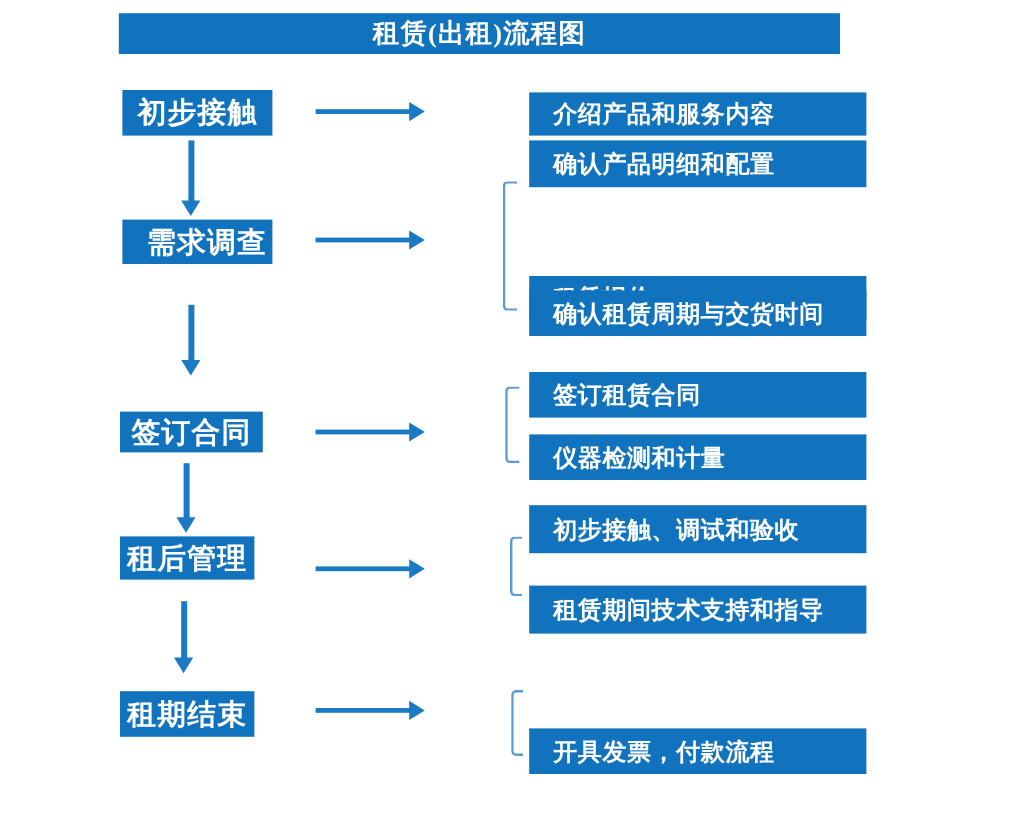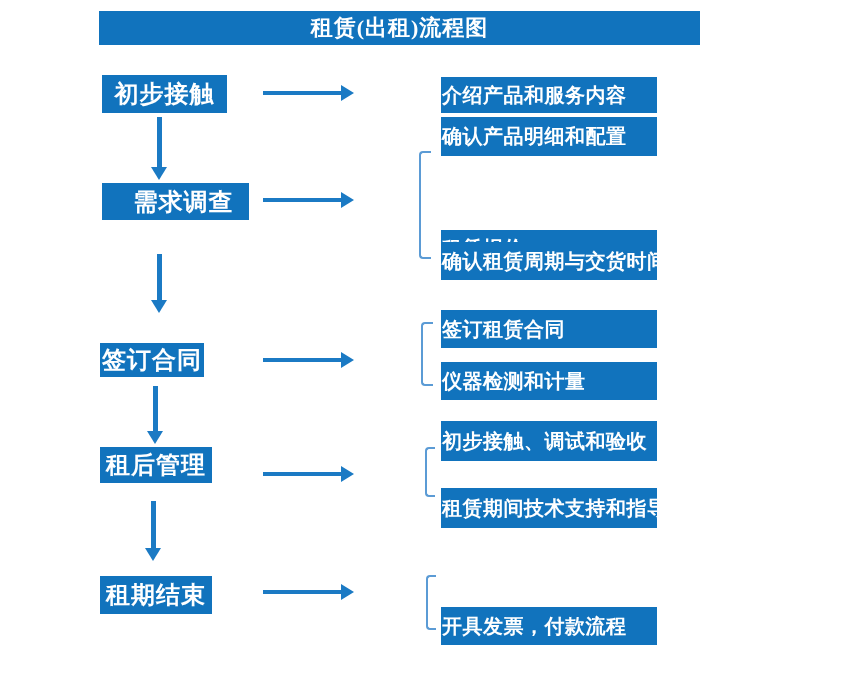--- a/index.html
+++ b/index.html
@@ -28,31 +28,31 @@
   }
 
   .stage-box {
     position: absolute;
     background: var(--box-blue); color: var(--text-white);
     font-weight: bold; font-size: 24px; text-align: center;
     display: flex; align-items: center; justify-content: center;
     letter-spacing: 1px;
   }
   .l1 { left: 102px; top: 75px;  width: 125px; height: 38px; }
-  .l2 { left: 102px; top: 183px; width: 147px; height: 37px; padding-left: 16px; }
-  .l3 { left: 100px; top: 343px; width: 104px; height: 34px; }
+  .l2 { left: 102px; top: 183px; width: 125px; height: 37px; padding-left: 16px; }
+  .l3 { left: 100px; top: 343px; width: 119px; height: 34px; }
   .l4 { left: 100px; top: 447px; width: 112px; height: 36px; }
   .l5 { left: 100px; top: 576px; width: 112px; height: 38px; }
 
   .detail-box {
-    position: absolute; left: 441px; width: 216px;
+    position: absolute; left: 441px; width: 281px;
     background: var(--box-blue); color: var(--text-white);
     font-weight: bold; font-size: 20px;
     display: flex; align-items: center;
-    padding-left: 1px; letter-spacing: 0.5px;
+    padding-left: 20px; letter-spacing: 0.5px;
     white-space: nowrap;
   }
   .r1  { top: 77px;  height: 36px; }
   .r2  { top: 117px; height: 39px; }
   .r3  { top: 186px; height: 36px; margin-top: 44px; }
   .r4  { top: 242px; height: 38px; }
   .r5  { top: 310px; height: 38px; }
   .r6  { top: 362px; height: 38px; }
   .r7  { top: 421px; height: 40px; }
   .r8  { top: 488px; height: 40px; }

